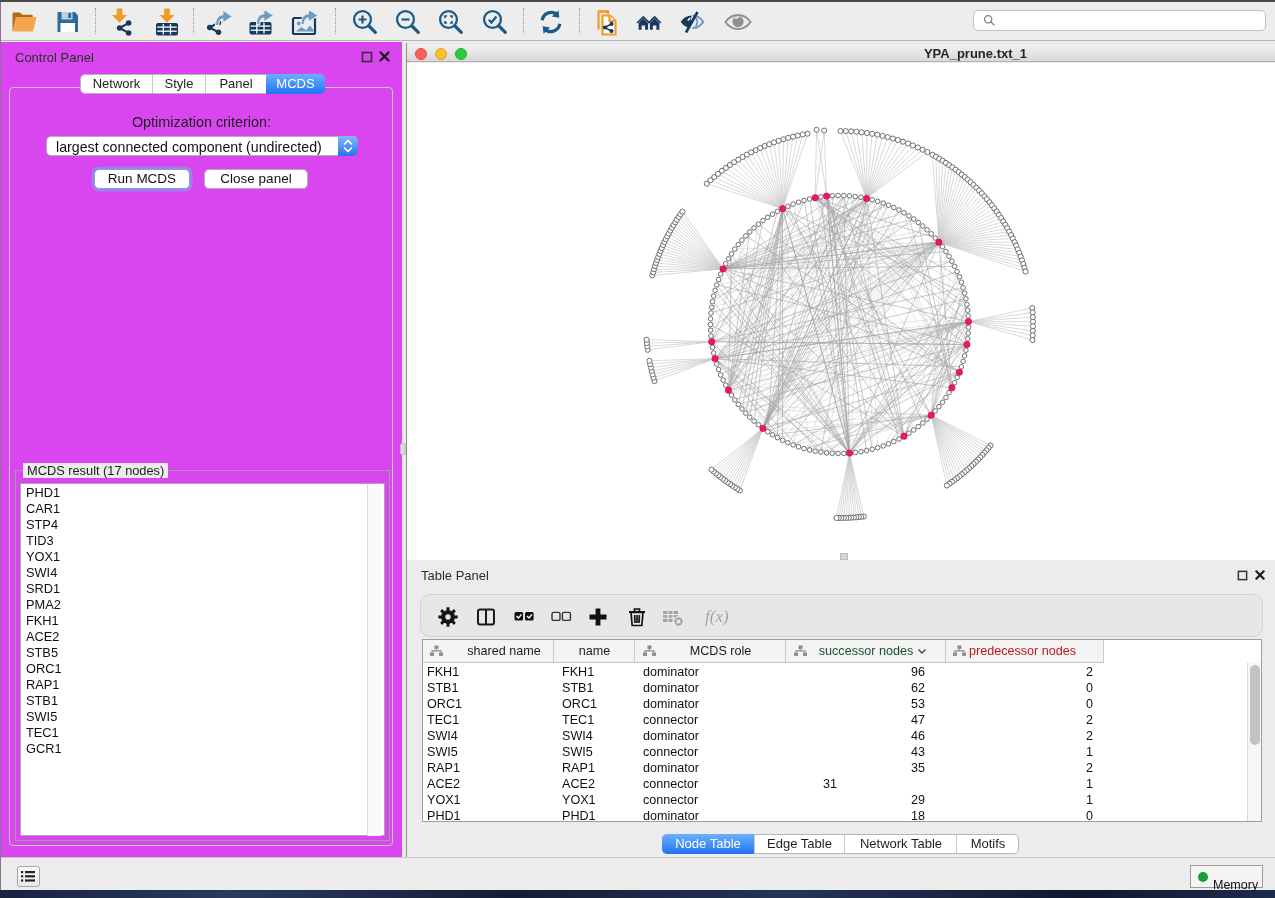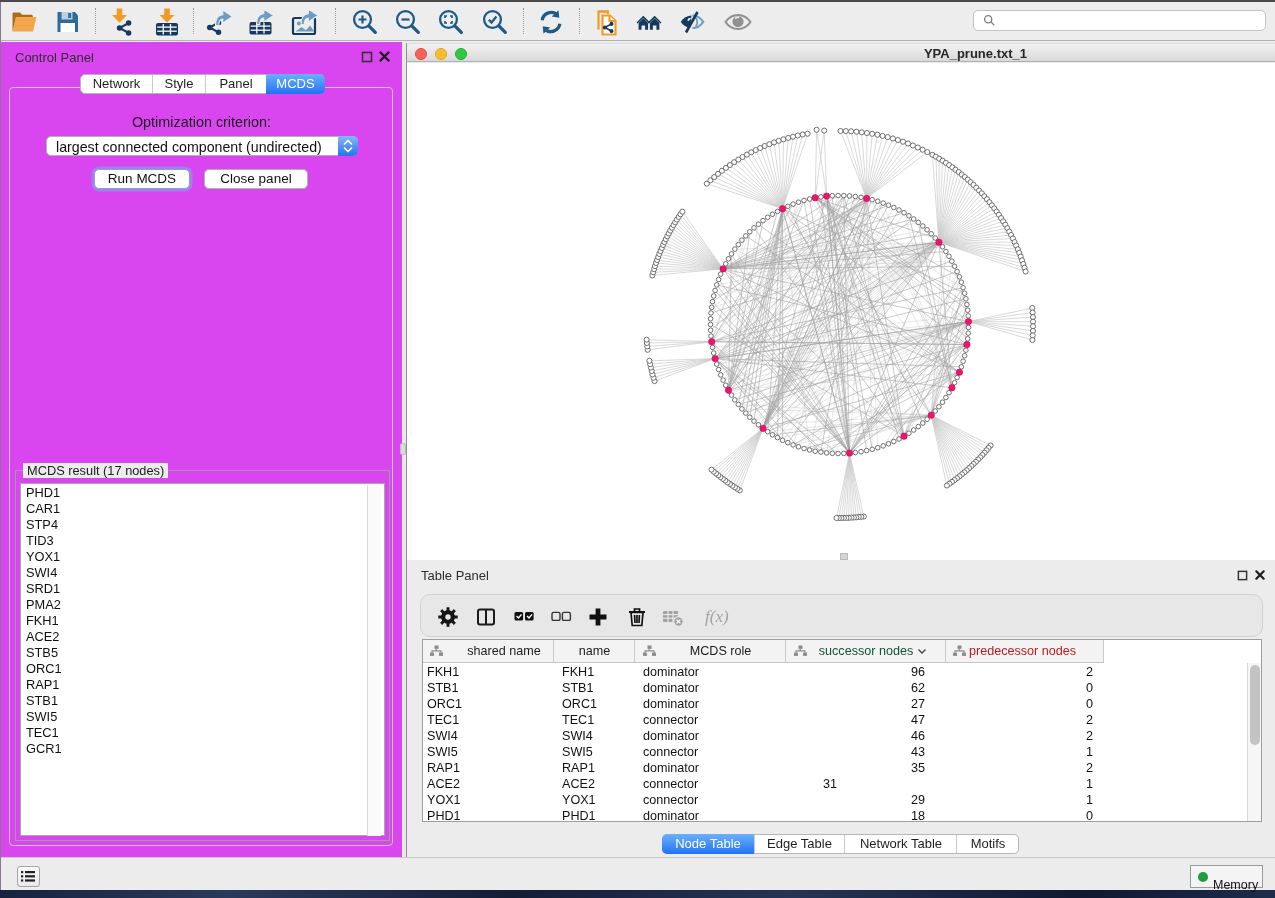--- a/index.html
+++ b/index.html
@@ -660,21 +660,21 @@
 <div class="abs" style="left:4px">STB1</div>
         <div class="abs" style="left:139px">STB1</div>
         <div class="abs" style="left:220px">dominator</div>
         <div class="abs" style="left:400px;width:102px;text-align:right">62</div>
         <div class="abs" style="left:560px;width:110px;text-align:right">0</div>
       </div>
 <div class="abs" style="left:0;top:56px;width:824px;height:16px;font-size:12.6px;color:#111;line-height:16px">
 <div class="abs" style="left:4px">ORC1</div>
         <div class="abs" style="left:139px">ORC1</div>
         <div class="abs" style="left:220px">dominator</div>
-        <div class="abs" style="left:400px;width:102px;text-align:right">27</div>
+        <div class="abs" style="left:400px;width:102px;text-align:right">53</div>
         <div class="abs" style="left:560px;width:110px;text-align:right">0</div>
       </div>
 <div class="abs" style="left:0;top:72px;width:824px;height:16px;font-size:12.6px;color:#111;line-height:16px">
 <div class="abs" style="left:4px">TEC1</div>
         <div class="abs" style="left:139px">TEC1</div>
         <div class="abs" style="left:220px">connector</div>
         <div class="abs" style="left:400px;width:102px;text-align:right">47</div>
         <div class="abs" style="left:560px;width:110px;text-align:right">2</div>
       </div>
 <div class="abs" style="left:0;top:88px;width:824px;height:16px;font-size:12.6px;color:#111;line-height:16px">

